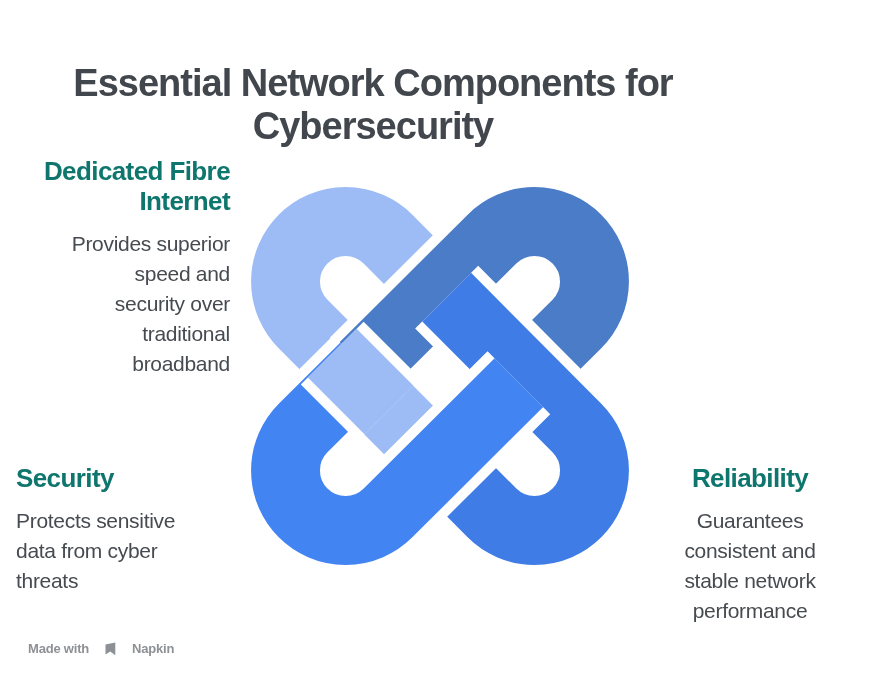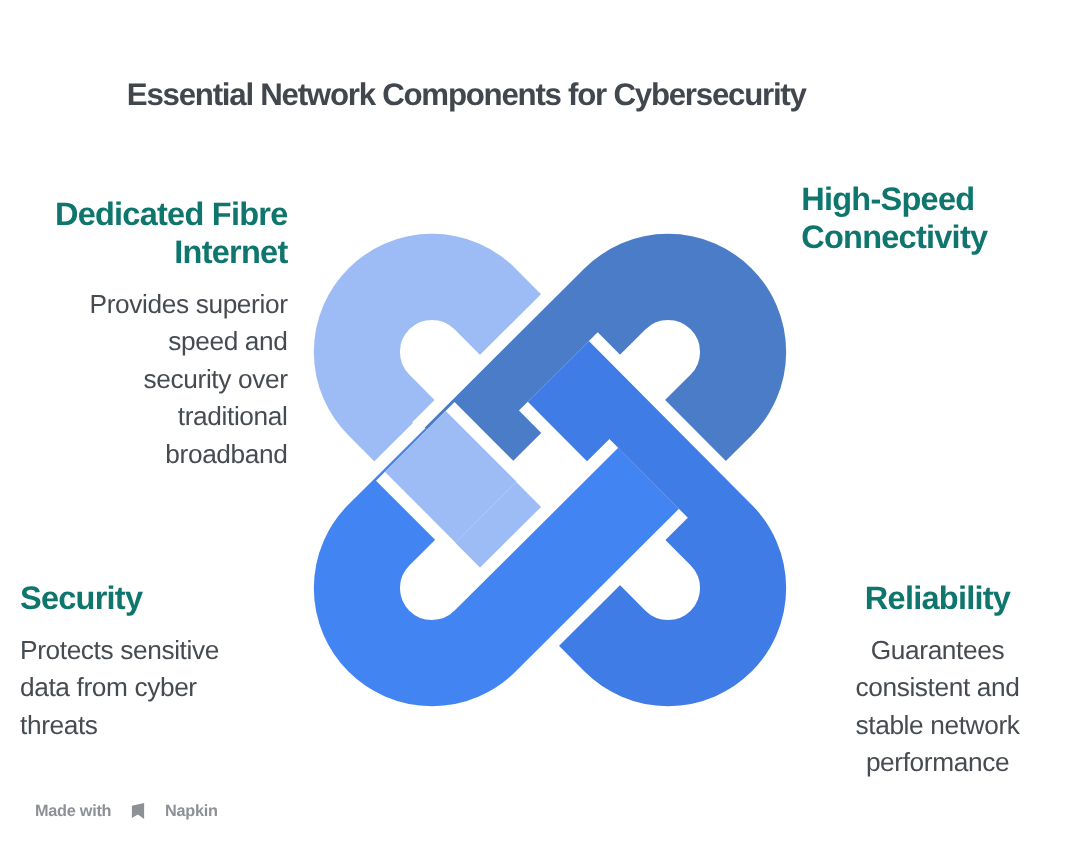--- a/index.html
+++ b/index.html
@@ -6,21 +6,21 @@
   .canvas{
     position:relative;
     width:870px;height:682px;
     background:#ffffff;
     overflow:hidden;
     font-family:"Liberation Sans","DejaVu Sans",sans-serif;
   }
   .title{
     position:absolute;top:62px;left:0;width:746px;
     text-align:center;
-    font-size:25px;font-weight:700;letter-spacing:-1px;
+    font-size:38px;font-weight:700;letter-spacing:-1px;
     color:#42474D;margin:0;
   }
   .section{position:absolute;}
   .section .heading{
     font-weight:700;font-size:26px;line-height:30px;
     letter-spacing:-0.6px;color:#0f766e;white-space:pre-line;
   }
   .section .body{
     font-size:21px;line-height:30px;margin-top:13px;
     letter-spacing:-0.3px;color:#464B51;white-space:pre-line;
@@ -52,22 +52,20 @@
     <div class="heading">Dedicated Fibre
 Internet</div>
     <div class="body">Provides superior
 speed and
 security over
 traditional
 broadband</div>
   </div>
 
   <div class="section sec-tr">
-    <div class="heading">High-Speed
-Connectivity</div>
   </div>
 
   <div class="section sec-bl">
     <div class="heading">Security</div>
     <div class="body">Protects sensitive
 data from cyber
 threats</div>
   </div>
 
   <div class="section sec-br">

